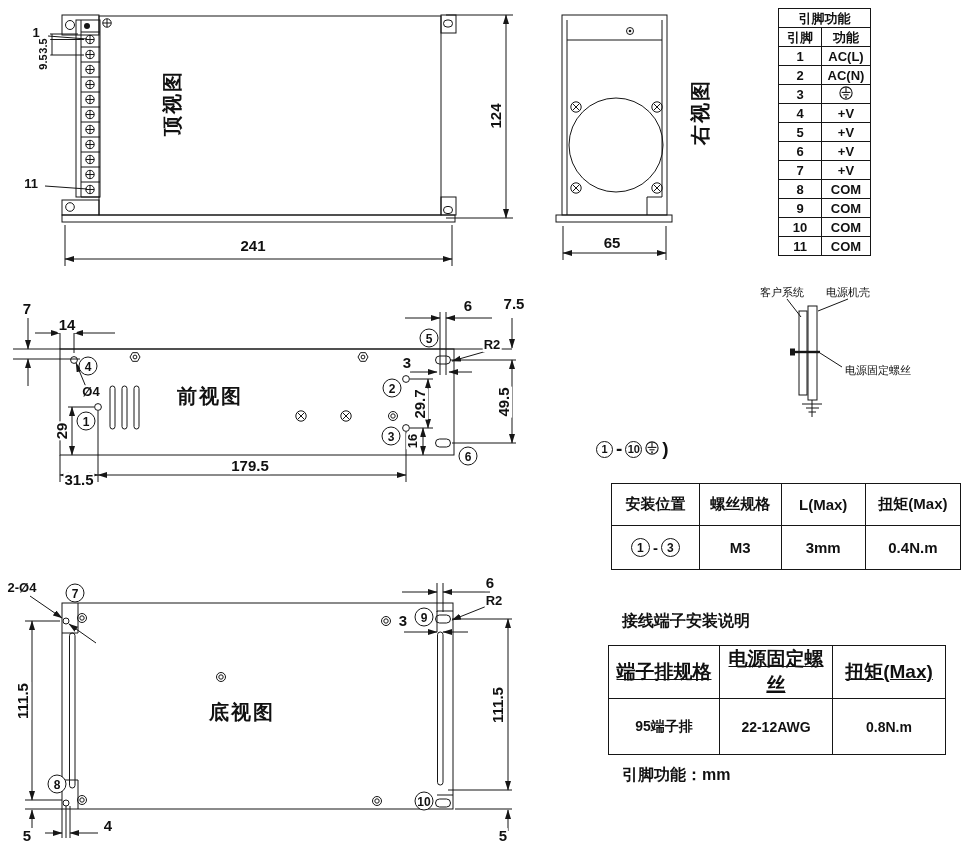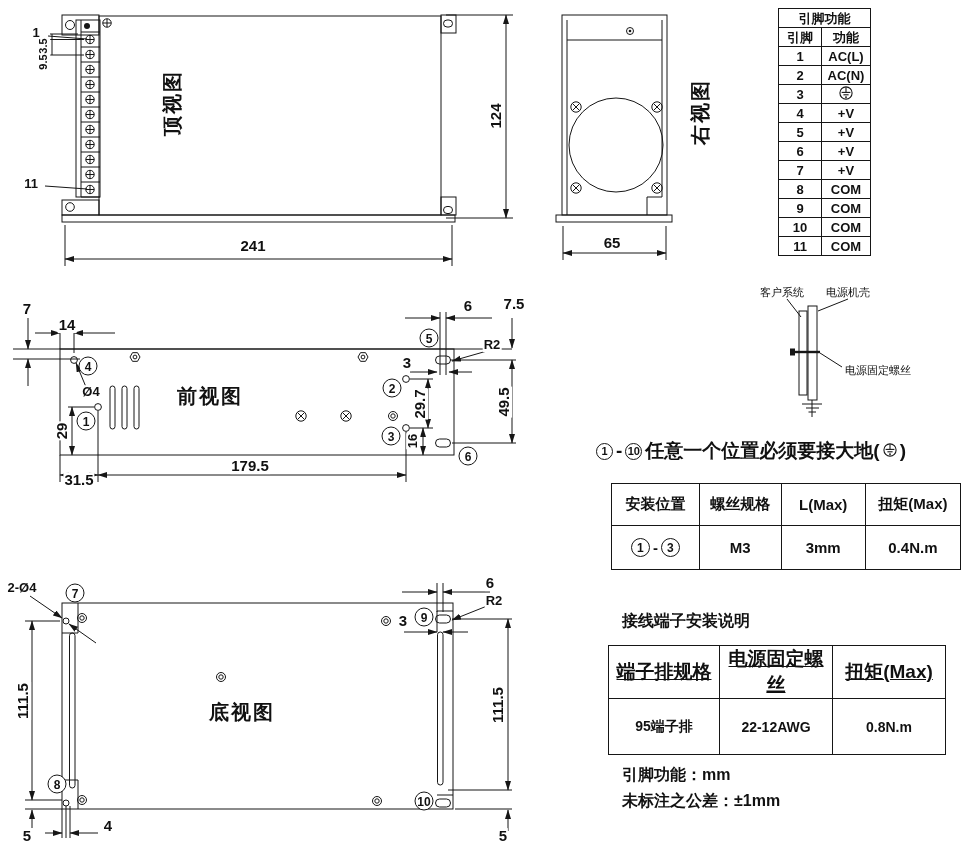--- a/index.html
+++ b/index.html
@@ -384,21 +384,20 @@
   </table>
 
   <div class="mlabel" style="left:760px;top:285px;">客户系统</div>
   <div class="mlabel" style="left:826px;top:285px;">电源机壳</div>
   <div class="mlabel" style="left:845px;top:363px;">电源固定螺丝</div>
 
   <div class="note-line">
     <span class="badge sm" style="position:static;transform:none;">1</span>
     <span>-</span>
     <span class="badge sm" style="position:static;transform:none;">10</span>
-    <span>任意一个位置必须要接大地(</span>
     <span class="gnd"><svg width="14" height="14" viewBox="0 0 14 14" style="display: inline-block;">
   <g stroke="#161616" fill="none" stroke-width="1.1">
     <circle cx="7" cy="7" r="6.1"></circle>
     <line x1="7" y1="1.2" x2="7" y2="6.2"></line>
     <line x1="2.6" y1="6.4" x2="11.4" y2="6.4"></line>
     <line x1="4.4" y1="8.8" x2="9.6" y2="8.8"></line>
     <line x1="6" y1="11.1" x2="8" y2="11.1"></line>
   </g>
 </svg></span>
     <span>)</span>
@@ -437,15 +436,14 @@
       </tr>
       <tr>
         <td>95端子排</td>
         <td>22-12AWG</td>
         <td>0.8N.m</td>
       </tr>
     </tbody>
   </table>
 
   <div class="free-text" style="left:606px;top:765px;">引脚功能：mm</div>
-  <div class="free-text" style="left:606px;top:791px;">未标注之公差：±1mm</div>
 
 </div>
 
 </body></html>

